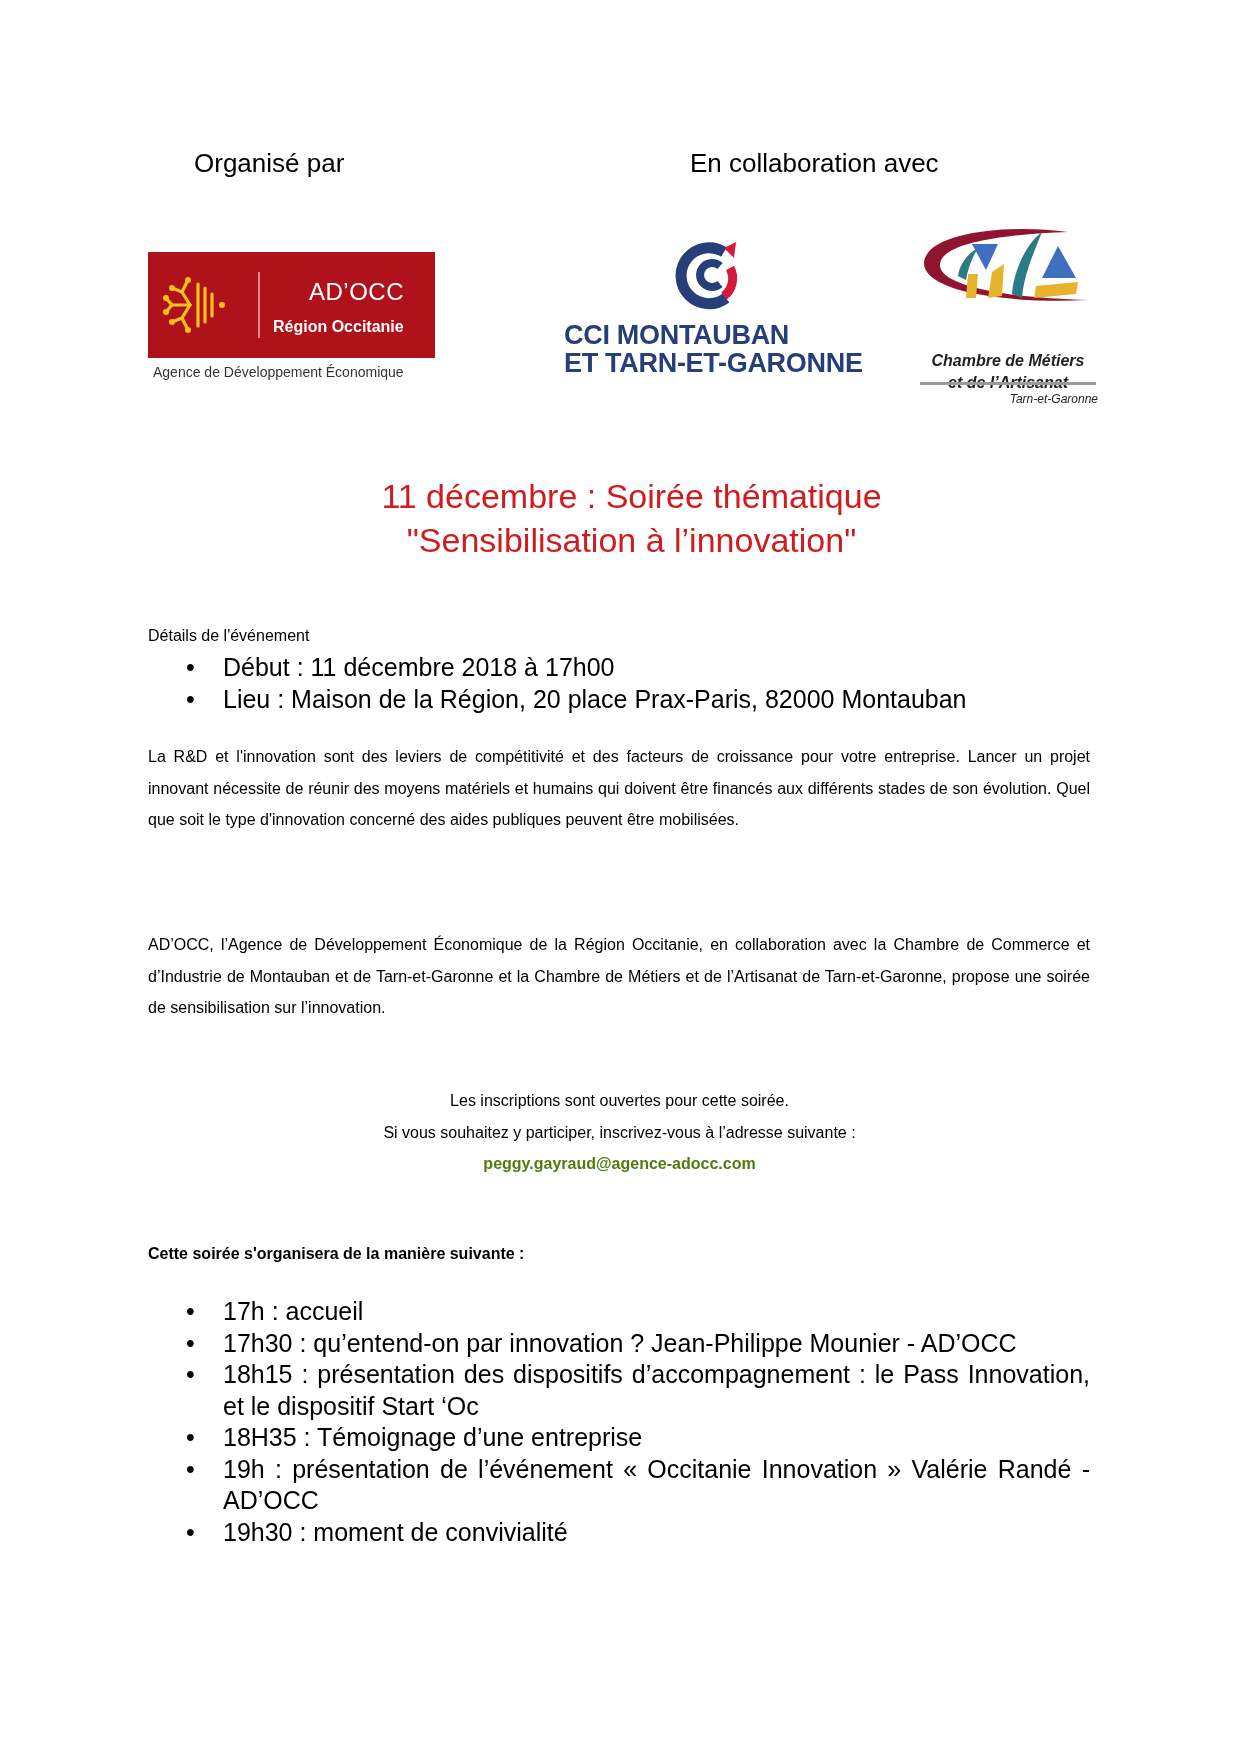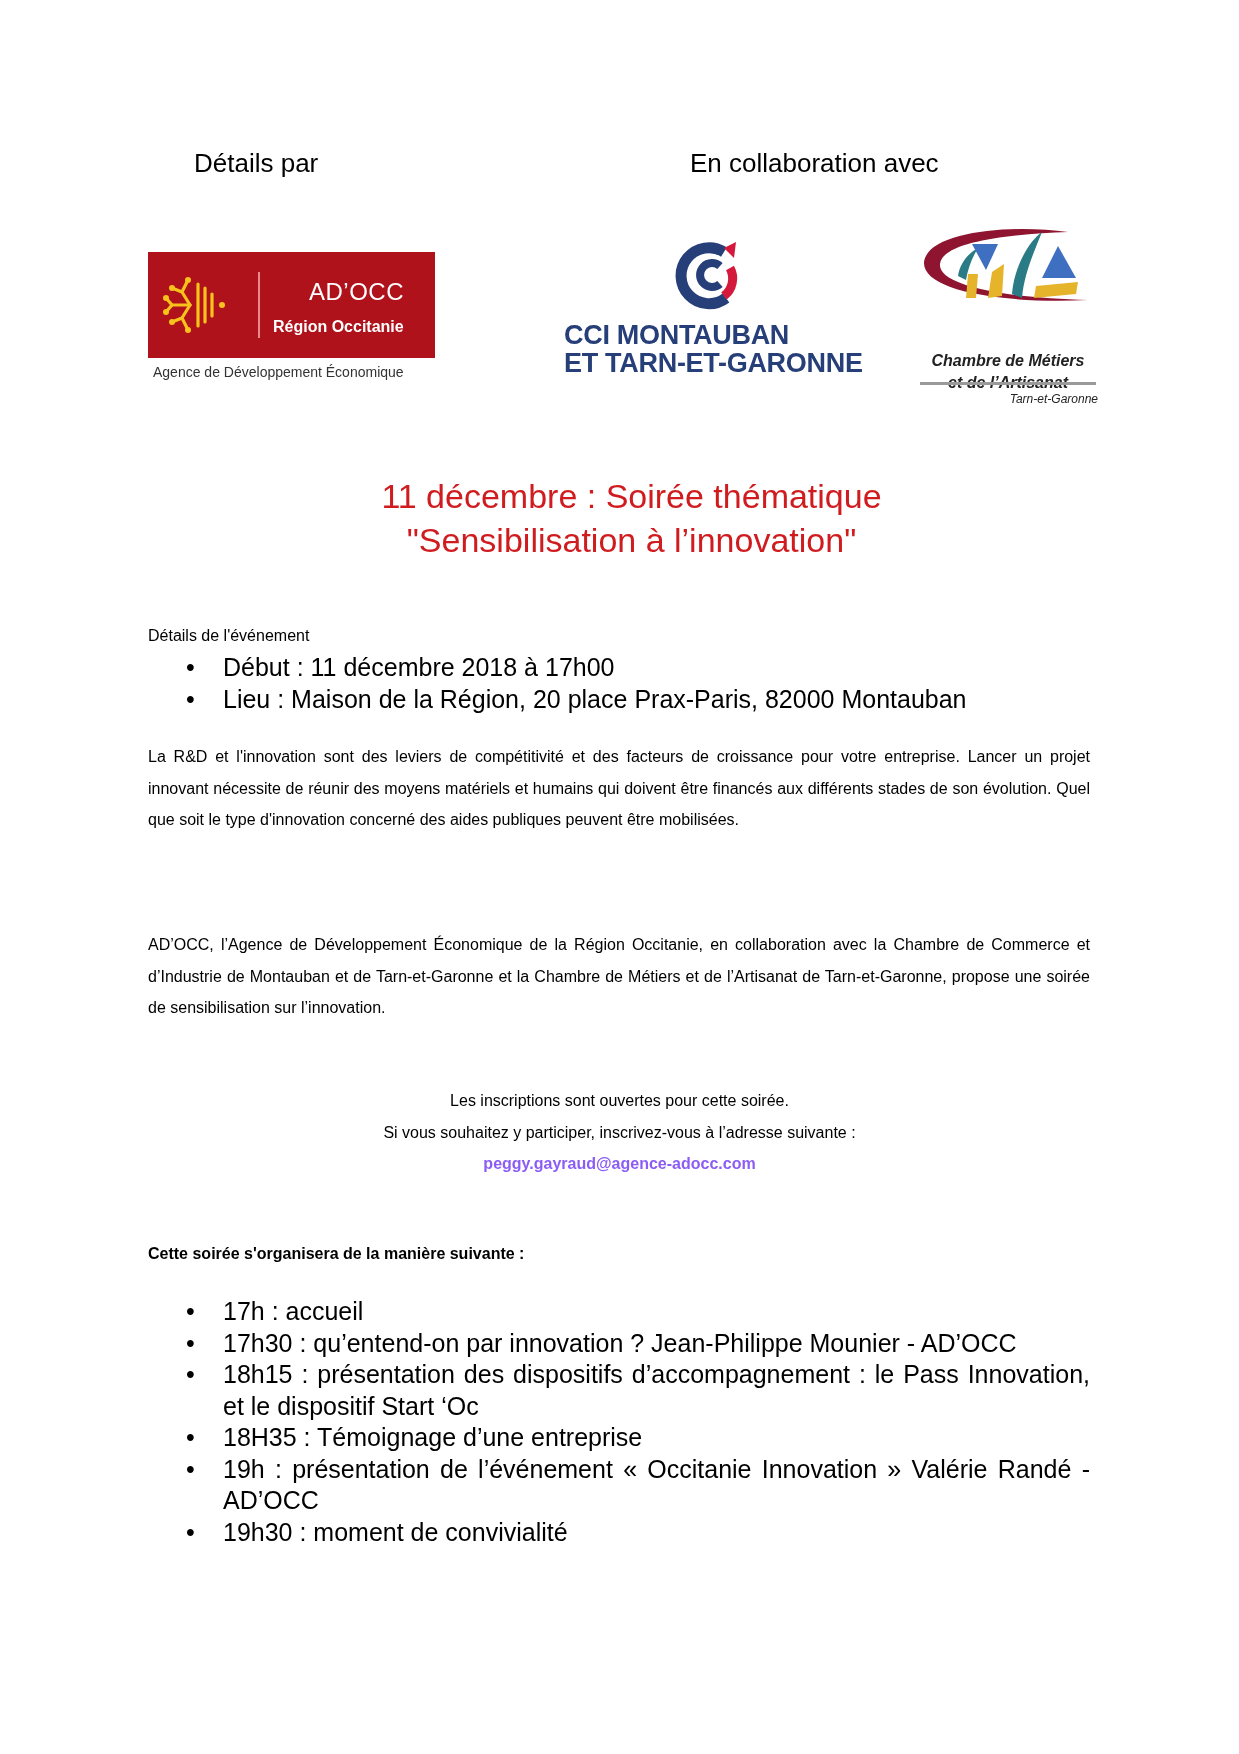--- a/index.html
+++ b/index.html
@@ -43,29 +43,29 @@
     
     .body-text { font-size: 16px; line-height: 31.5px; }
     #details-heading { left: 148px; top: 620px; }
     #details-list { left: 148px; top: 652px; margin: 0; padding: 0; list-style: none; }
     .bullet-item { position: relative; padding-left: 75px; font-size: 25px; line-height: 31.5px; }
     .bullet { position: absolute; left: 38px; top: 0; }
     .para { left: 148px; width: 942px; text-align: justify; text-align-last: left; }
     #para1 { top: 741px; }
     #para2 { top: 929px; }
     #signup { left: 0; width: 1239px; top: 1085px; text-align: center; }
-    #signup-email { color: #8b5cf6; font-weight: bold; }
+    #signup-email { color: #4d7c0f; font-weight: bold; }
     #program-heading { left: 148px; top: 1238px; font-weight: bold; }
     #program-list { left: 148px; top: 1296px; width: 942px; margin: 0; padding: 0; list-style: none; }
     #program-list .bullet-item { text-align: justify; text-align-last: left; }
   </style>
 </head>
 <body>
 
-<div class="abs hdr-label" id="org-label">Détails par</div>
+<div class="abs hdr-label" id="org-label">Organisé par</div>
 <div class="abs hdr-label" id="collab-label">En collaboration avec</div>
 
 <div class="abs" id="adocc-logo">
   <div id="adocc-box">
     <svg id="adocc-cross" viewBox="0 0 72 70">
       <g fill="none" stroke="#f7c21c" stroke-width="3.2" stroke-linecap="round">
         <path d="M28 35 L20 22 L26 10"></path>
         <path d="M20 22 L10 18"></path>
         <path d="M28 35 L10 35 L4 28"></path>
         <path d="M10 35 L4 42"></path>

